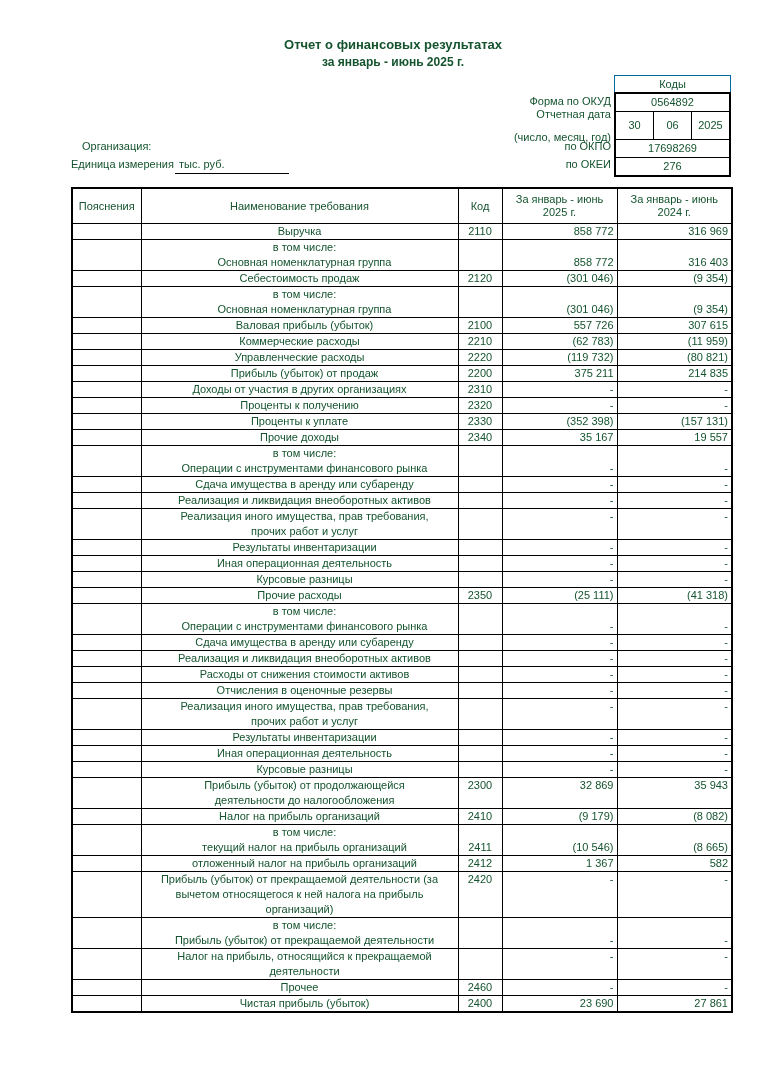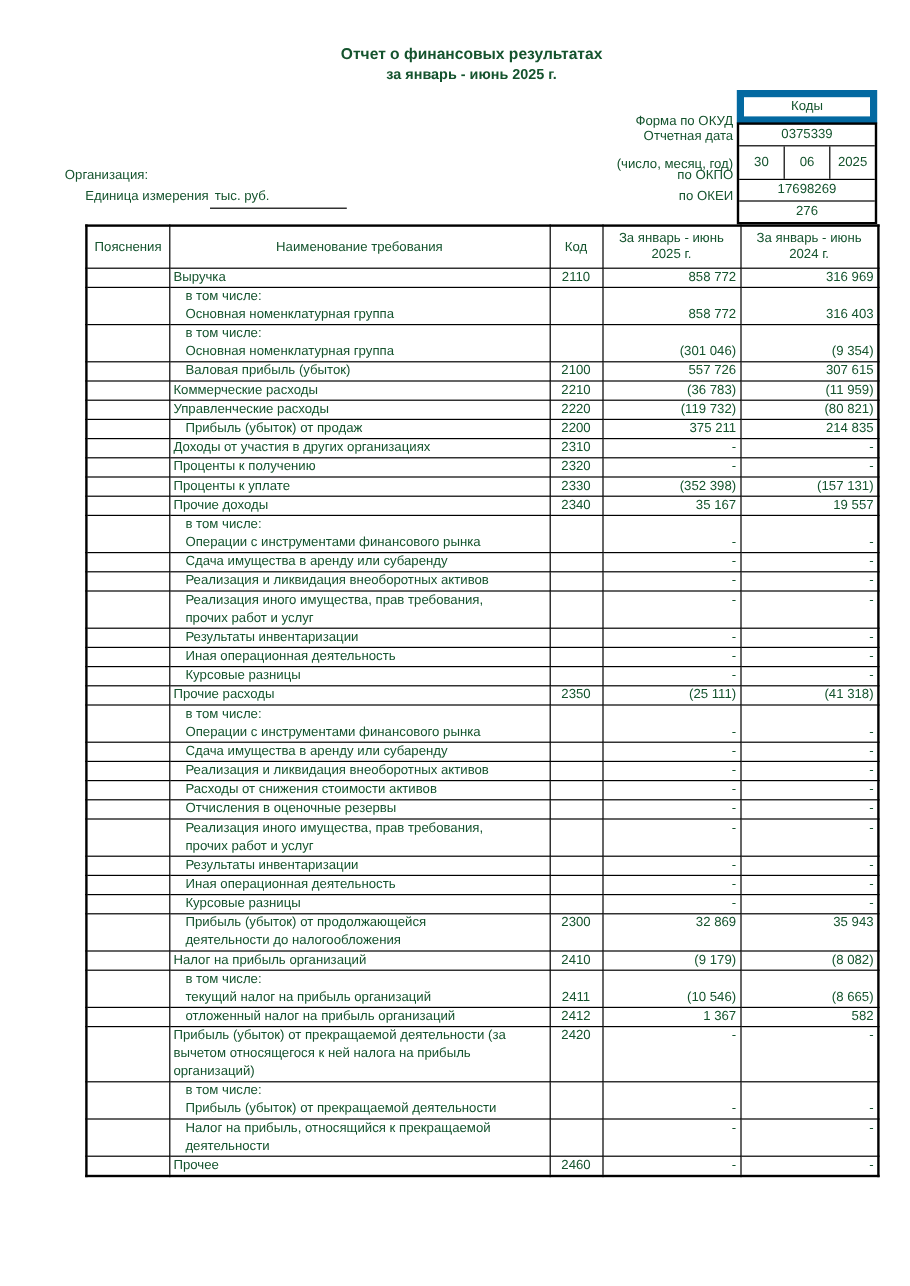--- a/index.html
+++ b/index.html
@@ -9,50 +9,50 @@
     overflow:hidden;
     margin-left:14px;
   }
   .doc-title { position:absolute; top:37px; left:0; width:100%; text-align:center;
     font-size:13px; font-weight:700; }
   .doc-subtitle { position:absolute; top:55px; left:0; width:100%; text-align:center;
     font-size:12px; font-weight:700; }
 
   
   .codes-box { position:absolute; left:600px; top:75px; width:117px; font-size:11px; }
-  .codes-header { border:6px solid #0369a1; height:16px; line-height:16px; text-align:center; }
+  .codes-header { border:1px solid #0369a1; height:16px; line-height:16px; text-align:center; }
   .codes-main { border:2px solid #000; margin-top:-1px; }
   .crow { height:17px; line-height:17px; text-align:center; border-top:1px solid #000; }
   .crow:first-child { border-top:none; }
   .crow-date { height:27px; line-height:27px; display:flex; }
   .crow-date span { flex:1; border-left:1px solid #000; }
   .crow-date span:first-child { border-left:none; }
 
   
   .lbl { position:absolute; right:161px; font-size:11px; white-space:nowrap; }
   #lbl-okud { top:95px; } #lbl-date1 { top:108px; } #lbl-date2 { top:131px; }
   #lbl-okpo { top:140px; } #lbl-okei { top:158px; }
 
   
   .fld-label { position:absolute; font-size:11px; white-space:nowrap; }
-  #org-label { left:40px; top:140px; }
+  #org-label { left:68px; top:140px; }
   #unit-label { left:57px; top:158px; }
   .fld-value { position:absolute; font-size:11px; height:15px;
     border-bottom:1px solid #000; padding-left:4px; white-space:nowrap; }
   #org-value { left:113px; top:140px; width:368px; }
   #unit-value { left:161px; top:158px; width:110px; }
 
   
   table.fin { position:absolute; left:57px; top:187px; width:660px;
     border-collapse:collapse; table-layout:fixed; font-size:11px; border:2px solid #000; }
   table.fin th, table.fin td { border:1px solid #000; }
   table.fin th { font-weight:400; text-align:center; vertical-align:middle;
     line-height:13px; padding:4px 2px; white-space:pre-line; }
   table.fin td { padding:0 3px; line-height:15px; vertical-align:middle; }
-  td.name { text-align:left; }
+  td.name { text-align:center; }
   td.name div { white-space:pre-line; }
   td.name.ind { padding-left:13px; }
   td.code { text-align:center; }
   td.val { text-align:right; }
   tr.vt td { vertical-align:top; }
   tr.vb td { vertical-align:bottom; }
 </style>
 </head>
 <body>
 
@@ -62,21 +62,21 @@
 
   <div class="lbl" id="lbl-okud">Форма по ОКУД</div>
   <div class="lbl" id="lbl-date1">Отчетная дата</div>
   <div class="lbl" id="lbl-date2">(число, месяц, год)</div>
   <div class="lbl" id="lbl-okpo">по ОКПО</div>
   <div class="lbl" id="lbl-okei">по ОКЕИ</div>
 
   <div class="codes-box">
     <div class="codes-header">Коды</div>
     <div class="codes-main">
-      <div class="crow">0375339</div>
+      <div class="crow">0564892</div>
       <div class="crow crow-date">
         <span>30</span>
         <span>06</span>
         <span>2025</span>
       </div>
       <div class="crow">17698269</div>
       <div class="crow">276</div>
     </div>
   </div>
 
@@ -116,20 +116,29 @@
         <tr class="vb">
           <td class="expl"></td>
           <td class="name ind">
             <div>в том числе:</div>
             <div>Основная номенклатурная группа</div>
           </td>
           <td class="code"></td>
           <td class="val">858 772</td>
           <td class="val">316 403</td>
         </tr>
+        <tr>
+          <td class="expl"></td>
+          <td class="name">
+            <div>Себестоимость продаж</div>
+          </td>
+          <td class="code">2120</td>
+          <td class="val">(301 046)</td>
+          <td class="val">(9 354)</td>
+        </tr>
         <tr class="vb">
           <td class="expl"></td>
           <td class="name ind">
             <div>в том числе:</div>
             <div>Основная номенклатурная группа</div>
           </td>
           <td class="code"></td>
           <td class="val">(301 046)</td>
           <td class="val">(9 354)</td>
         </tr>
@@ -141,21 +150,21 @@
           <td class="code">2100</td>
           <td class="val">557 726</td>
           <td class="val">307 615</td>
         </tr>
         <tr>
           <td class="expl"></td>
           <td class="name">
             <div>Коммерческие расходы</div>
           </td>
           <td class="code">2210</td>
-          <td class="val">(36 783)</td>
+          <td class="val">(62 783)</td>
           <td class="val">(11 959)</td>
         </tr>
         <tr>
           <td class="expl"></td>
           <td class="name">
             <div>Управленческие расходы</div>
           </td>
           <td class="code">2220</td>
           <td class="val">(119 732)</td>
           <td class="val">(80 821)</td>
@@ -433,15 +442,24 @@
         </tr>
         <tr>
           <td class="expl"></td>
           <td class="name">
             <div>Прочее</div>
           </td>
           <td class="code">2460</td>
           <td class="val">-</td>
           <td class="val">-</td>
         </tr>
+        <tr>
+          <td class="expl"></td>
+          <td class="name ind">
+            <div>Чистая прибыль (убыток)</div>
+          </td>
+          <td class="code">2400</td>
+          <td class="val">23 690</td>
+          <td class="val">27 861</td>
+        </tr>
       </tbody>
   </table>
 </div>
 
 </body></html>

